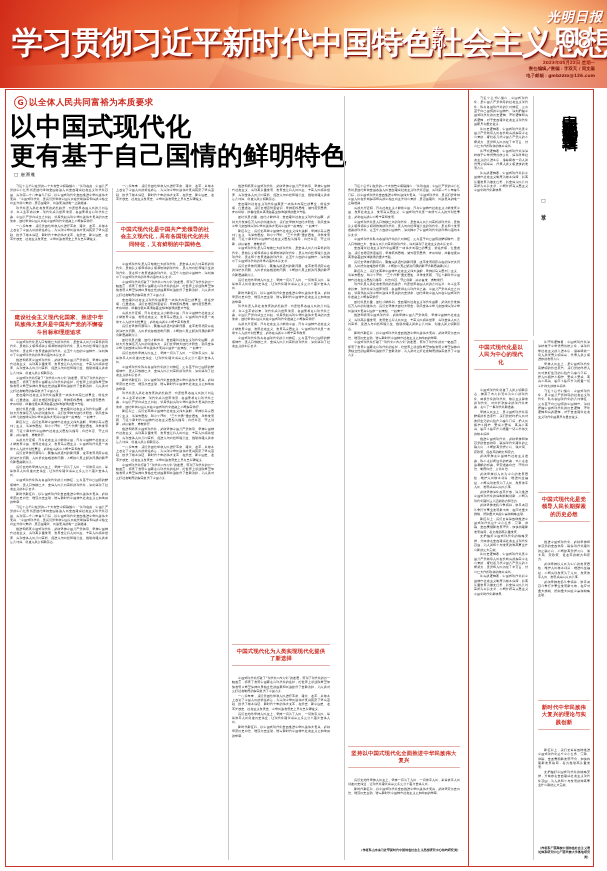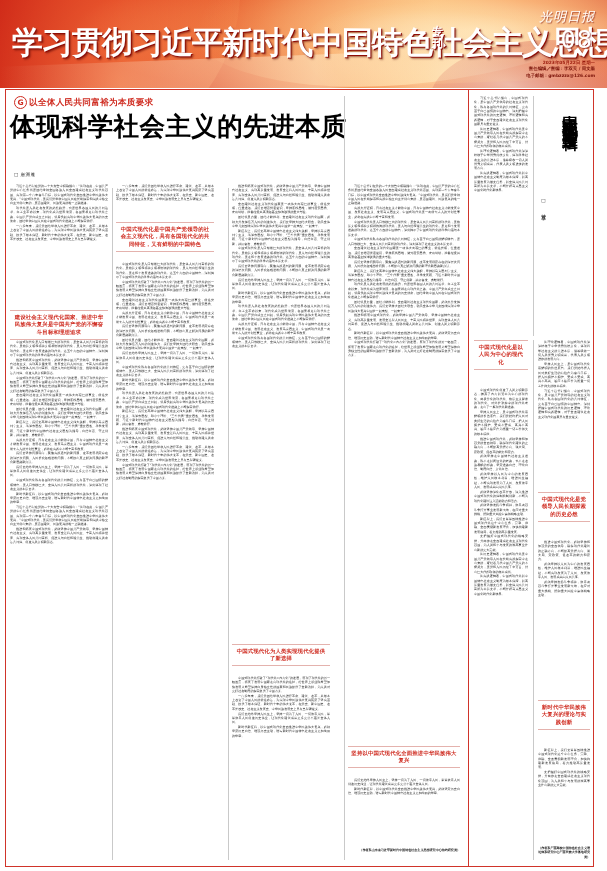--- a/index.html
+++ b/index.html
@@ -21,21 +21,21 @@
   .mh-band{position:absolute;left:0;top:55px;width:607px;height:34px;
     background:linear-gradient(90deg,rgba(255,245,225,.0) 0%,rgba(255,240,215,.35) 30%,rgba(255,235,200,.55) 52%,rgba(255,210,150,.25) 70%,rgba(255,255,255,0) 100%);
     transform:skewY(-2.2deg);}
 
   .mh-title{position:absolute;left:12px;top:20px;width:420px;height:46px;
     font-family:"DejaVu Sans","Liberation Sans",sans-serif;
     font-size:31px;line-height:44px;font-weight:700;letter-spacing:-1px;white-space:nowrap;
     color:#fff;text-shadow:1px 1px 0 #8e0d06, 2px 2px 2px rgba(90,8,4,.55);}
   .mh-sub{position:absolute;left:432px;top:26px;font-size:11px;line-height:12px;font-weight:700;color:#fff;
     text-shadow:1px 1px 0 #8e0d06;width:12px;}
-  .mh-logo{position:absolute;right:12px;top:8px;font-size:13px;font-weight:400;color:#fff;font-style:italic;
+  .mh-logo{position:absolute;right:4px;top:8px;font-size:13px;font-weight:700;color:#fff;font-style:italic;
     letter-spacing:1px;text-shadow:1px 1px 1px rgba(120,10,5,.6);white-space:nowrap;}
   .mh-pageno{position:absolute;right:14px;top:26px;font-size:24px;font-weight:400;color:#fff;letter-spacing:1px;
     text-shadow:1px 1px 1px rgba(120,10,5,.6);}
   .mh-meta{position:absolute;right:12px;top:60px;text-align:right;font-size:4.4px;line-height:6.4px;
     color:#7a1208;font-weight:700;white-space:nowrap;}
   .mh-meta .m-date{color:#9a1a0c;}
   .mh-meta .m-mail{color:#7a1208;}
 
   
   .sheet{position:absolute;left:0;top:88px;width:607px;height:783px;background:#fff;}
@@ -98,21 +98,22 @@
 
   <div class="sheet">
     <div class="redframe"></div>
     <div class="redframe-r"></div>
 
     <div class="kicker">
       <span class="g-circle">G</span>
       <span class="k-text">以全体人民共同富裕为本质要求</span>
     </div>
     <div class="headline">
-      <span class="l2">体现科学社会主义的先进本质</span>
+      <span>以中国式现代化</span>
+      <span class="l2">更有基于自己国情的鲜明特色</span>
     </div>
     <div class="byline1">□ 唐洲雁</div>
 
     <div class="vrule" style="left:112px;top:100px;height:672px;"></div>
     <div class="vrule" style="left:228px;top:100px;height:672px;"></div>
     <div class="vrule" style="left:344px;top:8px;height:764px;"></div>
 
     <div class="col body-txt" style="left:10px;top:96px;width:98px;height:118px;">
       <p>习近平总书记在党的二十大报告中明确指出：“从现在起，中国共产党的中心任务就是团结带领全国各族人民全面建成社会主义现代化强国、实现第二个百年奋斗目标，以中国式现代化全面推进中华民族伟大复兴。”中国式现代化，是我们党带领中国人民在长期探索和实践中独立自主开创出来的，是强国建设、民族复兴的唯一正确道路。</p>
       <p>现代化是人类社会发展的必然趋势，也是世界各国人民的共同追求。自工业革命以来，现代化成为世界潮流，各国竞相走向现代化之路。中国共产党自成立之日起，就肩负起实现中华民族伟大复兴的历史使命，团结带领中国人民在中国式现代化道路上不断探索前行。</p>

